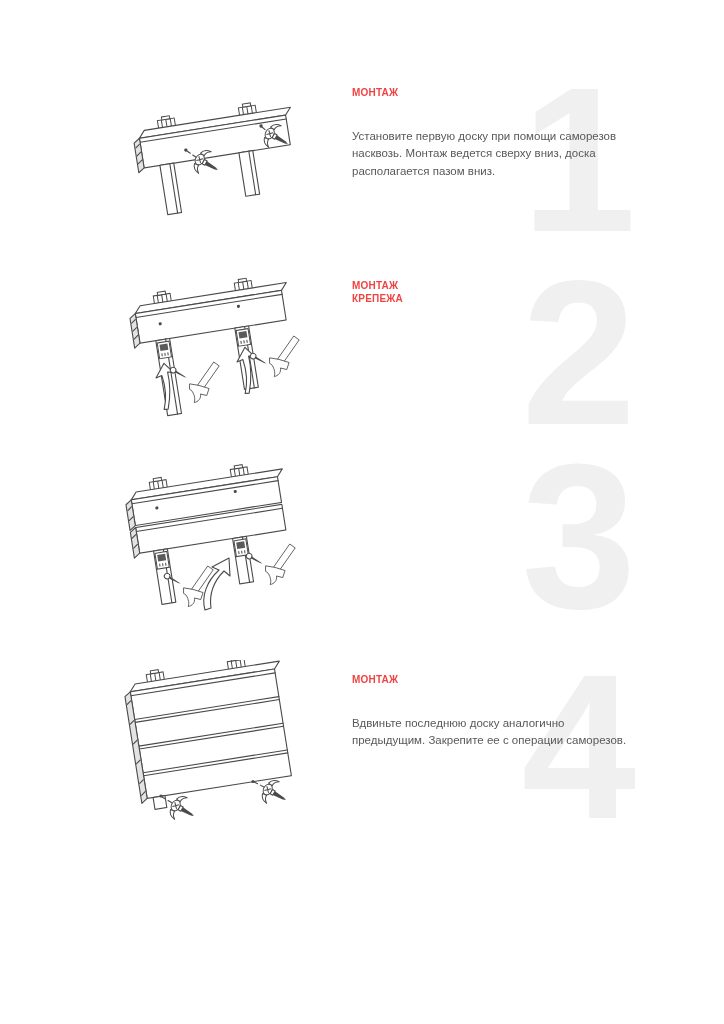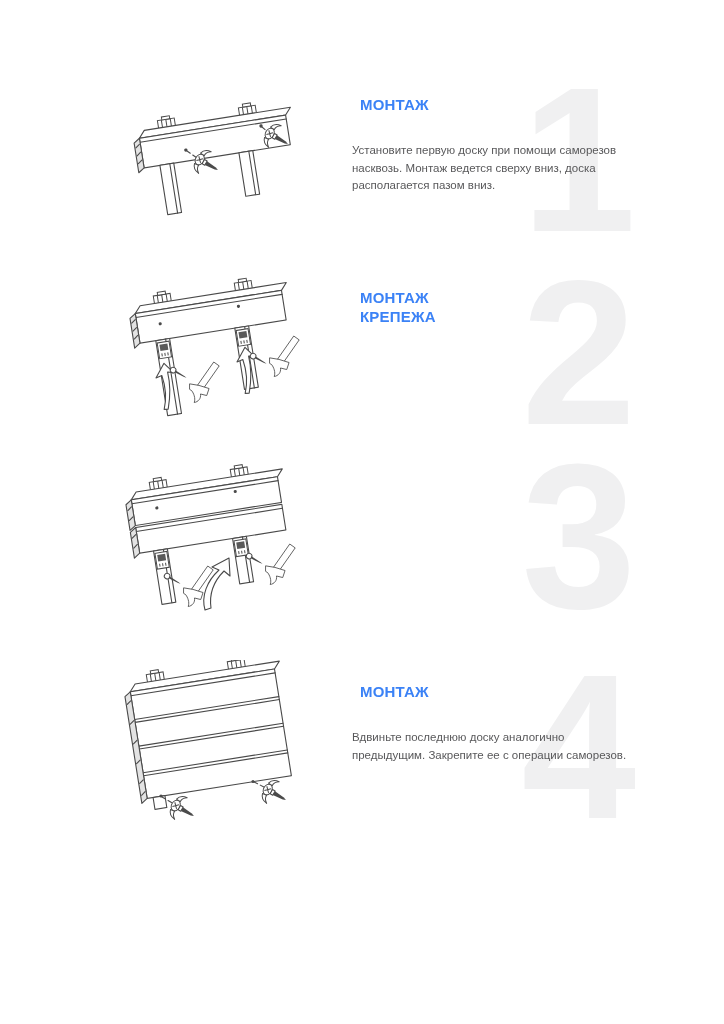--- a/index.html
+++ b/index.html
@@ -11,22 +11,22 @@
   .step{position:absolute;left:0;width:724px;height:215px;}
   .bignum{
     position:absolute;left:420px;top:0;width:210px;height:150px;
     text-align:right;font-size:206px;line-height:150px;font-weight:700;
     color:#f0f0f1;z-index:0;user-select:none;letter-spacing:-6px;
   }
   .illus{position:absolute;z-index:1;}
   .illus svg{display:block;width:100%;height:100%;}
   .textcol{position:absolute;left:352px;top:2px;width:282px;z-index:2;}
   h2.title{
-    margin:8px;font-size:15px;line-height:1.28;font-weight:700;
-    color:#3b82f6;letter-spacing:.2px;text-transform:uppercase;
+    margin:0;font-size:10px;line-height:1.28;font-weight:700;
+    color:#ef4444;letter-spacing:.2px;text-transform:uppercase;
   }
   h2.title span{display:block;}
   p.body{margin:28px 0 0;font-size:11.5px;line-height:1.52;color:#58585a;}
   
   .wf{fill:#ffffff;stroke:#4a4a4a;stroke-width:1.1;stroke-linejoin:round;}
   .ln{fill:none;stroke:#4a4a4a;stroke-width:1.1;stroke-linecap:round;}
   .cap{fill:#e3e3e3;stroke:#4a4a4a;stroke-width:1.1;stroke-linejoin:round;}
   .df{fill:#4a4a4a;stroke:none;}
   .dash{stroke-dasharray:4 3;}
   .defs-holder{position:absolute;width:0;height:0;overflow:hidden;}

